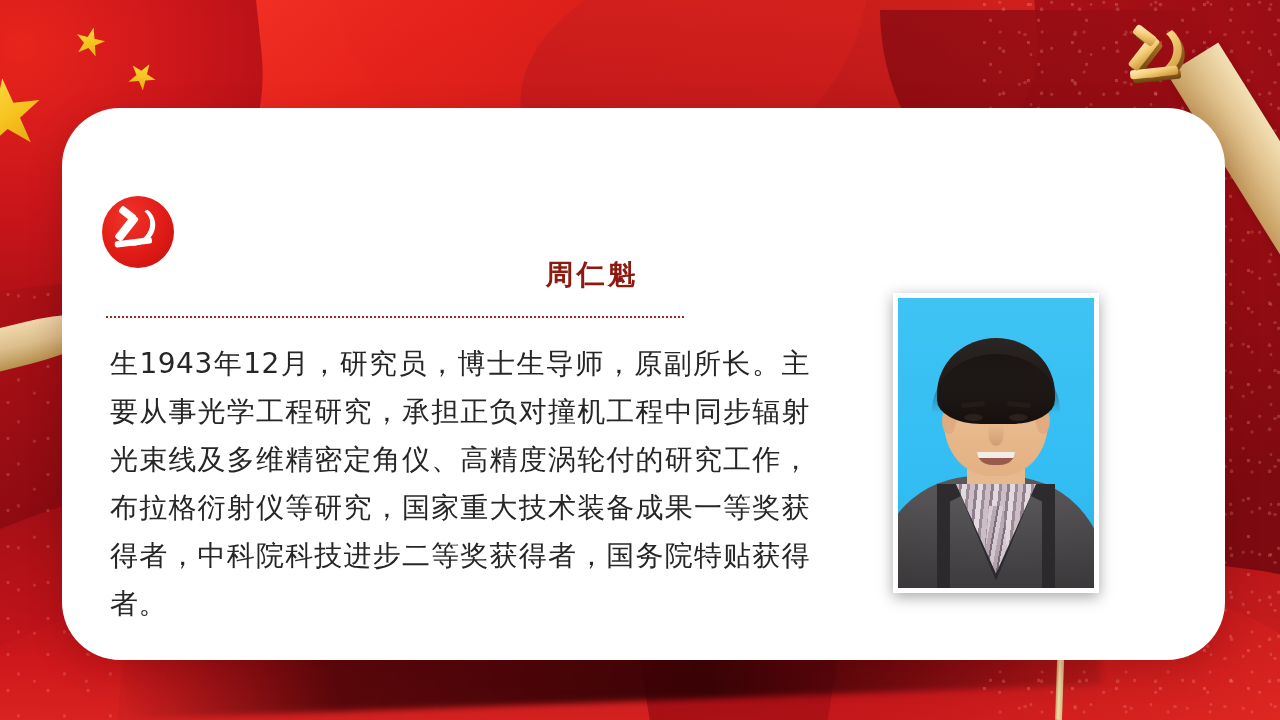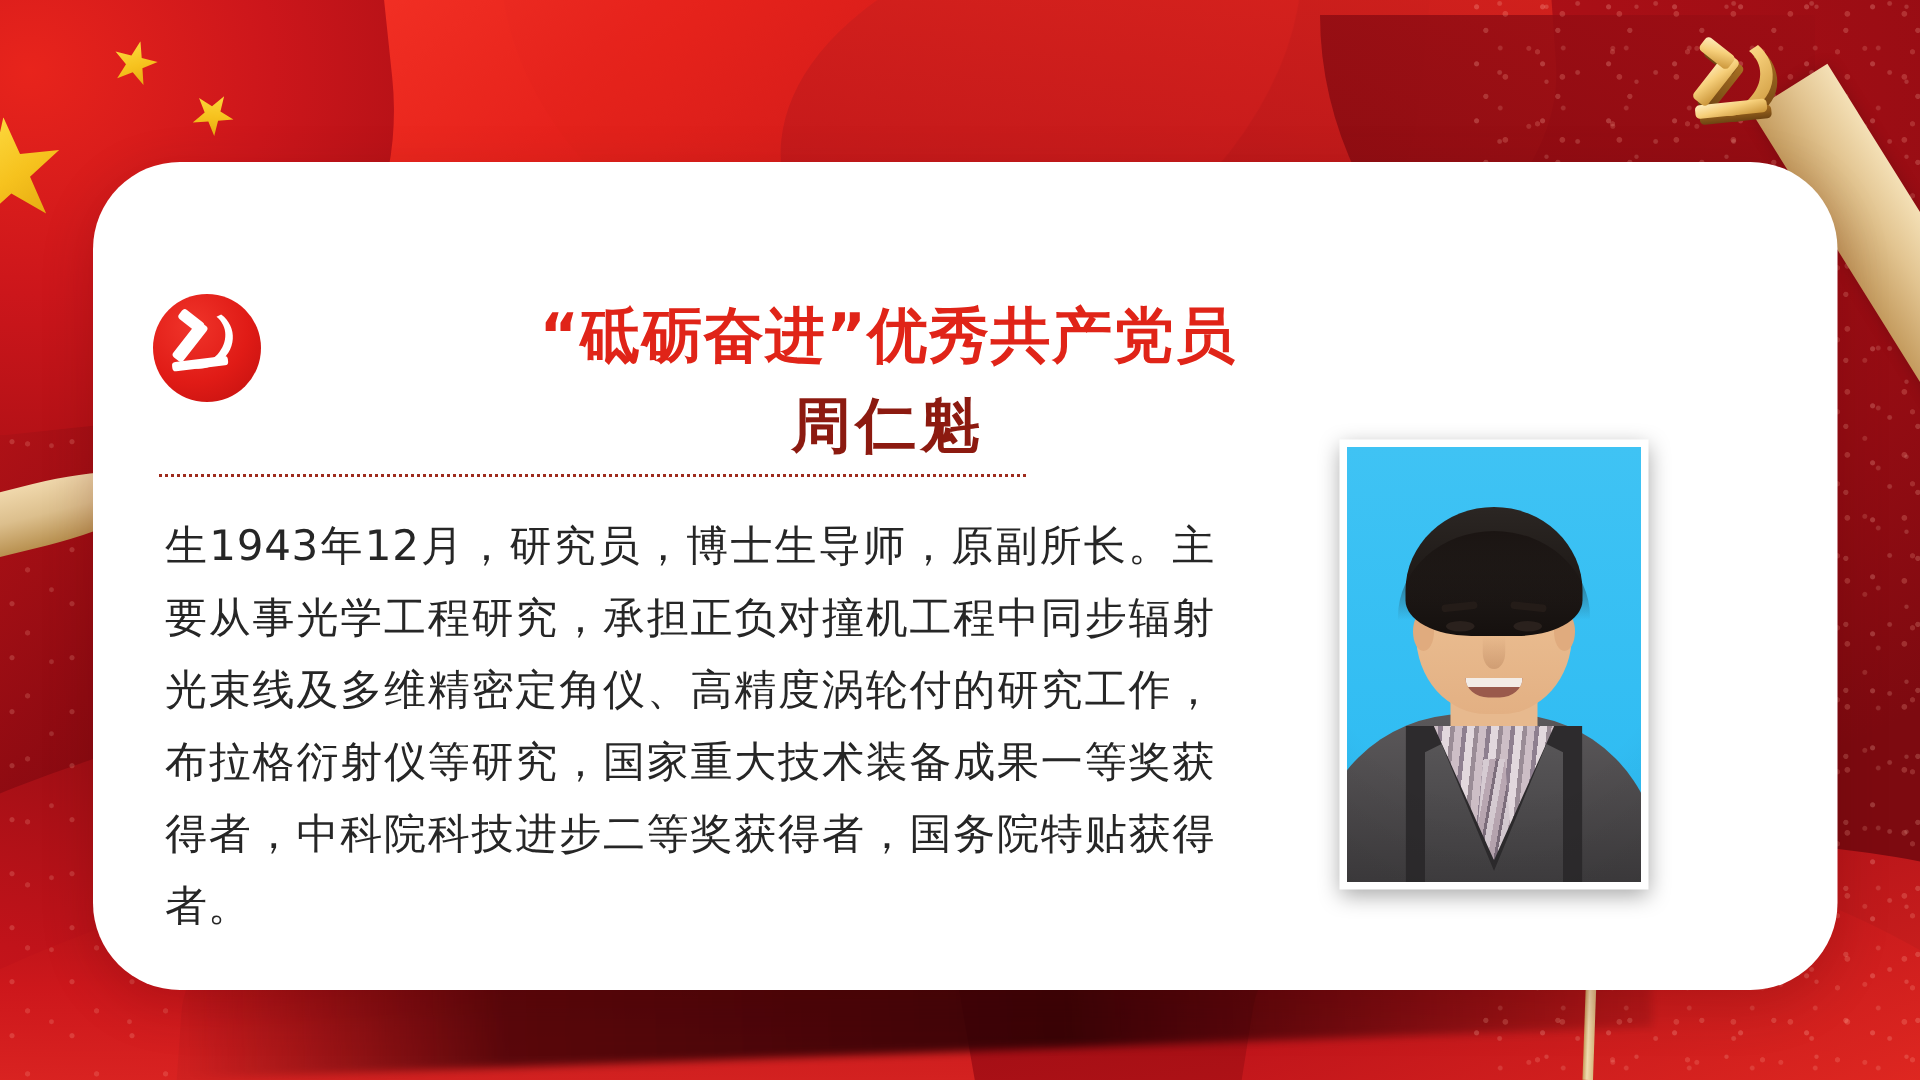--- a/index.html
+++ b/index.html
@@ -187,21 +187,21 @@
     font-size:40px;
     letter-spacing:1px;
     color:#e02418;
     white-space:nowrap;
   }
   .title-line2{
     position:absolute;left:150px;top:148px;width:760px;
     text-align:center;
     font-family:"DejaVu Serif","Liberation Serif",serif;
     font-weight:bold;
-    font-size:40px;
+    font-size:28px;
     letter-spacing:3px;
     color:#8c1a10;
     white-space:nowrap;
   }
 
   .divider{
     position:absolute;left:44px;top:208px;width:578px;height:0;
     border-top:2px dotted #9e2b1d;
   }
 
@@ -338,21 +338,20 @@
       <svg width="72" height="72" viewBox="0 0 72 72" aria-hidden="true">
         <g fill="#ffffff" transform="translate(8,9) scale(0.78)">
           <path d="M48 6 C62 16 62 38 44 48 C34 54 22 53 14 49 C25 51 37 48 45 40 C54 30 54 16 44 8 Z"></path>
           <rect x="6" y="44" width="48" height="8" rx="3" transform="rotate(-7 30 48)"></rect>
           <rect x="16" y="10" width="11" height="38" rx="3" transform="rotate(38 21 29)"></rect>
           <rect x="11" y="6" width="23" height="10" rx="3" transform="rotate(38 22 11)"></rect>
         </g>
       </svg>
     </div>
 
-    <div class="title-line1 nosel">“砥砺奋进”优秀共产党员</div>
     <div class="title-line2 nosel">周仁魁</div>
 
     <div class="divider"></div>
 
     <div class="bodytext nosel">生1943年12月，研究员，博士生导师，原副所长。主要从事光学工程研究，承担正负对撞机工程中同步辐射光束线及多维精密定角仪、高精度涡轮付的研究工作，布拉格衍射仪等研究，国家重大技术装备成果一等奖获得者，中科院科技进步二等奖获得者，国务院特贴获得者。</div>
 
     <div class="photo-wrap">
       <div class="photo">
         <div class="p-shoulder"></div>
         <div class="p-neck"></div>

